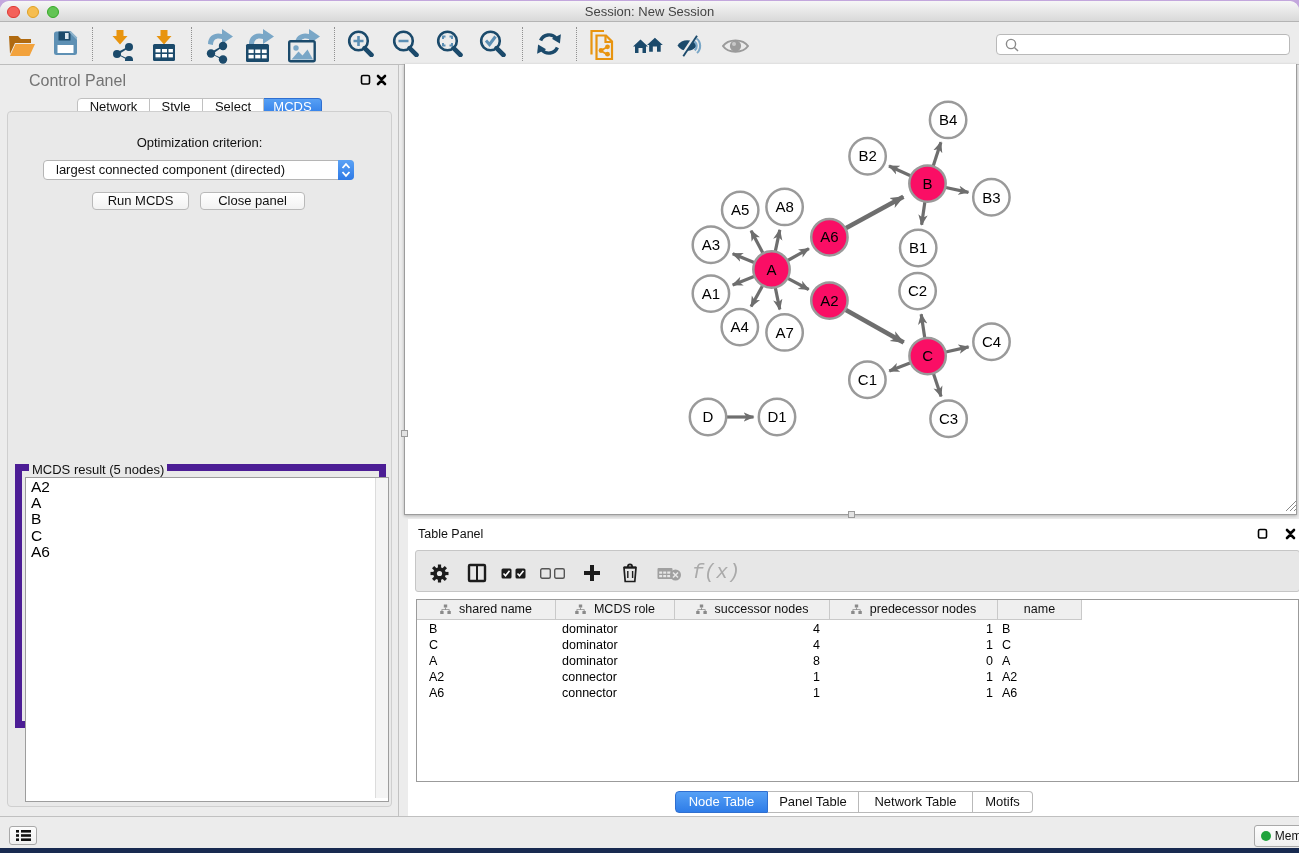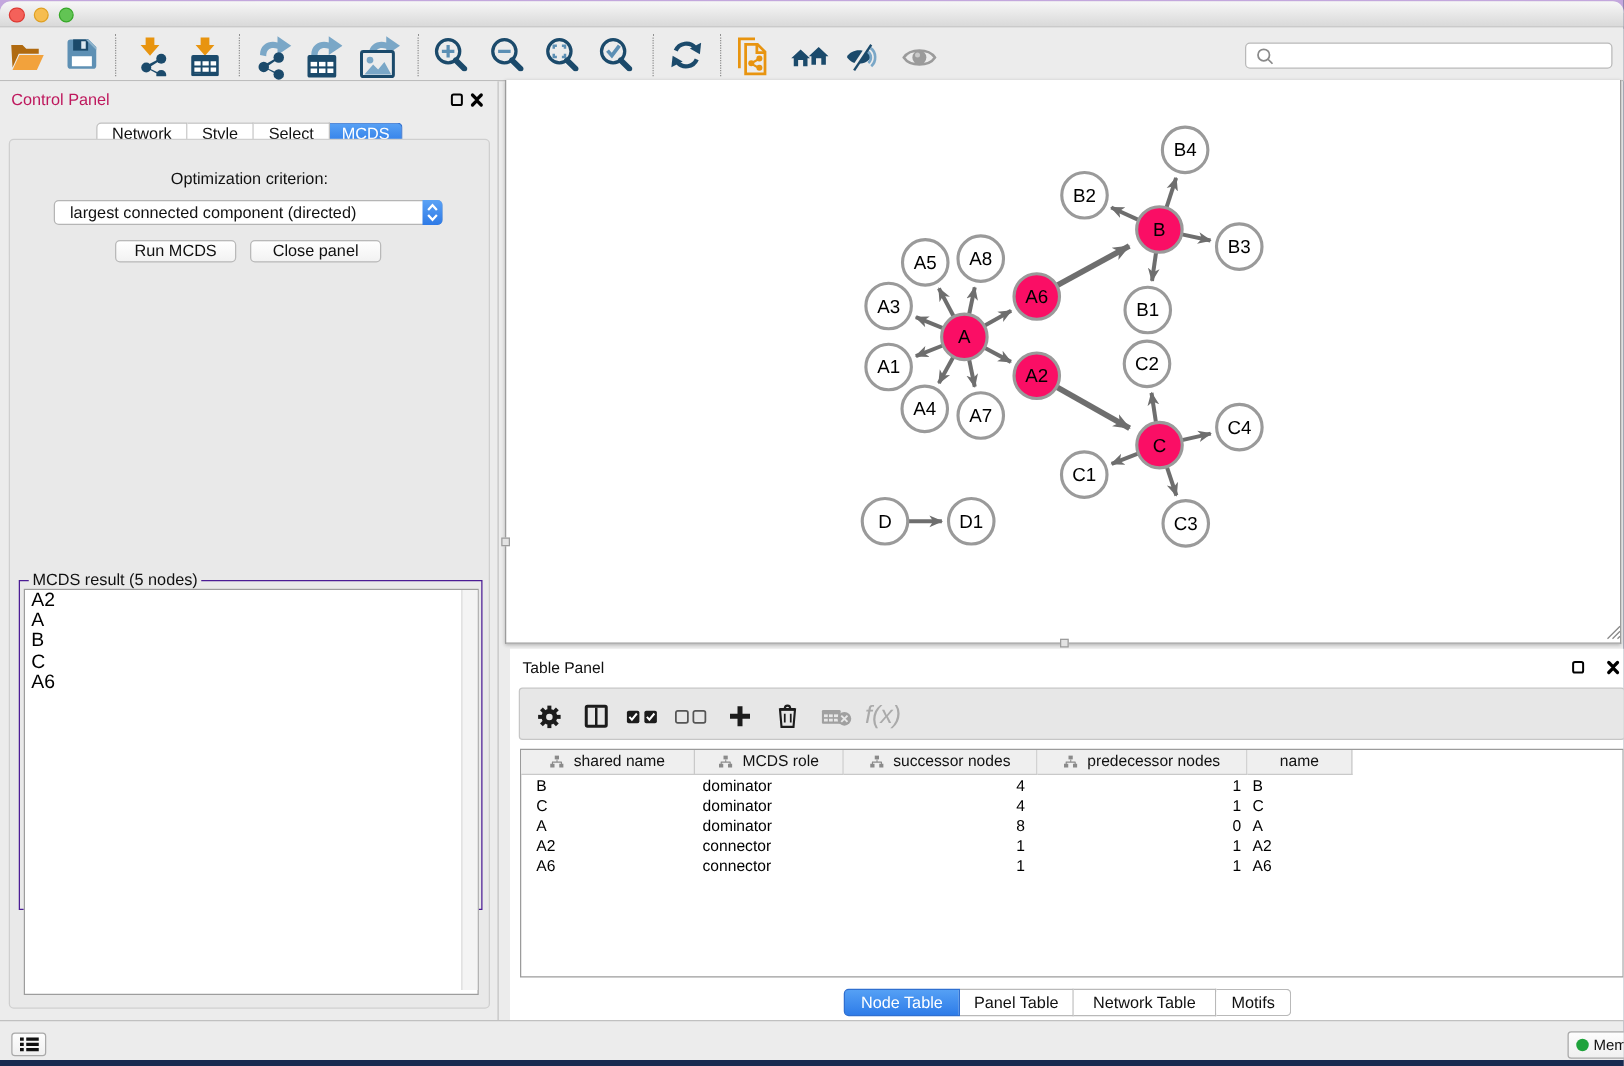--- a/index.html
+++ b/index.html
@@ -7,31 +7,31 @@
 #lav{position:absolute;left:0;top:0;width:1299px;height:10px;background:#c3a7dd}
 #win{position:absolute;left:0;top:1px;width:1299px;height:847px;background:#ececec;border-radius:9px 9px 0 0;overflow:hidden}
 #titlebar{position:absolute;left:0;top:0;width:1299px;height:21px;background:linear-gradient(#f7f7f7,#d9d9d9);border-bottom:1px solid #b4b4b4;border-radius:9px 9px 0 0}
 .tl{position:absolute;top:4.5px;width:12.5px;height:12.5px;border-radius:50%}
 #wtitle{position:absolute;top:3px;left:0;width:100%;text-align:center;font-size:13px;color:#444}
 #toolbar{position:absolute;left:0;top:22px;width:1299px;height:42px;background:#ececec;border-bottom:1px solid #bdbdbd}
 .sep{position:absolute;top:4px;height:34px;width:0;border-left:1px dotted #909090}
 .ticon{position:absolute;top:0}
 #searchbox{position:absolute;left:996px;top:11px;width:294px;height:21px;background:#fff;border:1px solid #b9b9b9;border-radius:4px}
 #leftpanel{position:absolute;left:0;top:64px;width:399px;height:751px;background:#ececec;border-right:1px solid #c2c2c2}
-#cpTitle{position:absolute;left:9px;top:7px;font-size:13px;color:#be185d}
+#cpTitle{position:absolute;left:29px;top:7px;font-size:16px;color:#737373}
 #cpBox{position:absolute;left:7px;top:46px;width:385px;height:696px;background:#e9e9e9;border:1px solid #cfcfcf;border-radius:4px}
 .tabrow{position:absolute;display:flex;font-size:13px}
 .tab{background:#fff;border:1px solid #c0c0c0;border-left:none;color:#111;text-align:center;line-height:16.5px;height:17.5px}
 .tab:first-child{border-left:1px solid #c0c0c0;border-radius:4px 0 0 4px}
 .tab.sel{background:linear-gradient(#57a0f4,#2f7de8);color:#fff;border-color:#2f6fd0;border-radius:0 4px 4px 0}
 #optlabel{position:absolute;left:0;top:70px;width:399px;text-align:center;font-size:13px;color:#111}
 #dropdown{position:absolute;left:43px;top:95px;width:311px;height:20px;background:#fff;border:1px solid #b5b5b5;border-radius:4px;font-size:13px;line-height:18px;padding-left:12px;color:#111}
 #stepper{position:absolute;right:-1px;top:-1px;width:16px;height:20px;background:linear-gradient(#5ba2f5,#2e7ae6);border-radius:0 4px 4px 0}
 .btn{position:absolute;height:18px;background:linear-gradient(#ffffff,#f2f2f2);border:1px solid #b9b9b9;border-radius:4px;font-size:13px;text-align:center;line-height:16px;color:#111}
-#fieldset{position:absolute;left:15px;top:398.5px;width:371px;height:264px;border:1px solid #4c1d95}
+#fieldset{position:absolute;left:15px;top:398.5px;width:371px;height:264px;border:7px solid #4c1d95}
 #fsleg{position:absolute;left:7px;top:-9px;background:#e9e9e9;padding:0 3px;font-size:13px;color:#111}
 #fslist{position:absolute;left:3px;top:6px;width:364px;height:325px;background:#fff;border:1px solid #9d9d9d;font-size:15.5px;line-height:16.4px;padding:1px 0 0 5px;color:#000}
 #fsscroll{position:absolute;right:0px;top:0px;width:13px;height:320px;background:#f4f4f4;border-left:1px solid #dcdcdc}
 #netwin{position:absolute;left:404px;top:63px;width:893px;height:451px;background:#fff;border:1px solid #9c9c9c;border-top:none;box-shadow:0 1px 3px rgba(0,0,0,.25)}
 #nettitle{position:absolute;left:0;top:0;width:100%;height:21px;background:linear-gradient(#f7f7f7,#d6d6d6);border-bottom:1px solid #a8a8a8}
 #netname{position:absolute;top:3px;width:100%;text-align:center;font-size:13px;color:#222}
 #tablepanel{position:absolute;left:408px;top:518px;width:895px;height:297px;background:#ffffff}
 #tpTitle{position:absolute;left:10px;top:8px;font-size:12.5px;color:#111}
 #tbarbox{position:absolute;left:7px;top:31px;width:885px;height:42px;background:#e7e7e7;border:1px solid #c6c6c6;border-radius:3px}
 #tablebox{position:absolute;left:8px;top:80px;width:883px;height:183px;background:#fff;border:1px solid #9b9b9b}
@@ -41,20 +41,21 @@
 #statusbar{position:absolute;left:0;top:815px;width:1299px;height:33px;background:#ececec;border-top:1px solid #c0c0c0}
 .sqbtn{position:absolute;background:linear-gradient(#fdfdfd,#f0f0f0);border:1px solid #a9a9a9;border-radius:3px}
 </style></head>
 <body>
 <div id="lav"></div>
 <div id="win">
   <div id="titlebar">
     <div class="tl" style="left:7px;background:#f4615a;border:1px solid #dd3a34"></div>
     <div class="tl" style="left:26.5px;background:#f6bd50;border:1px solid #dfa023"></div>
     <div class="tl" style="left:46.5px;background:#62c454;border:1px solid #36a828"></div>
+    <div id="wtitle">Session: New Session</div>
   </div>
   <div id="toolbar">
     <svg class="ticon" style="left:7px;top:7px" width="30" height="28" viewBox="0 0 30 28">
         <path d="M2 6 L11 6 L14 9 L24 9 L24 13 L8 13 L3 24 Z" fill="#b06a10"></path>
         <path d="M8.5 14 L28 14 L22.5 26 L3 26 Z" fill="#f2a23c"></path>
       </svg>
     <svg class="ticon" style="left:52px;top:7px" width="27" height="27" viewBox="0 0 27 27">
         <path d="M2 4 a2.5 2.5 0 0 1 2.5-2.5 L19 1.5 L25 7.5 L25 22.5 a2.5 2.5 0 0 1 -2.5 2.5 L4.5 25 a2.5 2.5 0 0 1 -2.5-2.5 Z" fill="#5e90b4"></path>
         <rect x="6.5" y="1.5" width="12" height="9" fill="#1b4a6b"></rect>
         <rect x="13" y="3" width="3.6" height="6" fill="#dce8f0"></rect>
@@ -375,21 +376,21 @@
               <rect x="6.2" y="4.5" width="3" height="2.2"></rect>
               <rect x="10.2" y="4.5" width="3.3" height="2.2"></rect>
               <rect x="2.2" y="8" width="3" height="2.2"></rect>
               <rect x="6.2" y="8" width="3" height="2.2"></rect>
               <rect x="10.2" y="8" width="3.3" height="2.2"></rect>
             </g>
             <circle cx="18.5" cy="8" r="5.5"></circle>
             <path d="M16 5.5 l5 5 M21 5.5 l-5 5" stroke="#e7e7e7" stroke-width="1.6"></path>
           </g>
         </svg>
-      <div style="position:absolute;left:276px;top:10px;font-family:Liberation Sans, sans-serif;font-style:italic;font-size:20px;color:#aaa">f(x)</div>
+      <div style="position:absolute;left:276px;top:10px;font-family:Liberation Mono, monospace;font-style:italic;font-size:20px;color:#aaa">f(x)</div>
       </div>
     <div id="tablebox">
       <div class="hcell" style="left:0px;width:139px"><svg width="11" height="11" viewBox="0 0 11 11" style="vertical-align:-1.5px;margin-right:8px">
             <g fill="#8a8a8a">
               <rect x="3.8" y="0.5" width="3.4" height="3"></rect>
               <rect x="0.2" y="7" width="3.4" height="3"></rect>
               <rect x="7.4" y="7" width="3.4" height="3"></rect>
               <path d="M5.2 3.5 h0.8 v2 h-0.8 z M1.6 5.2 h7.8 v0.9 H1.6 z M1.5 5.5 h0.9 v2 h-0.9 z M8.7 5.5 h0.9 v2 h-0.9 z"></path>
             </g>
           </svg>shared name</div>

